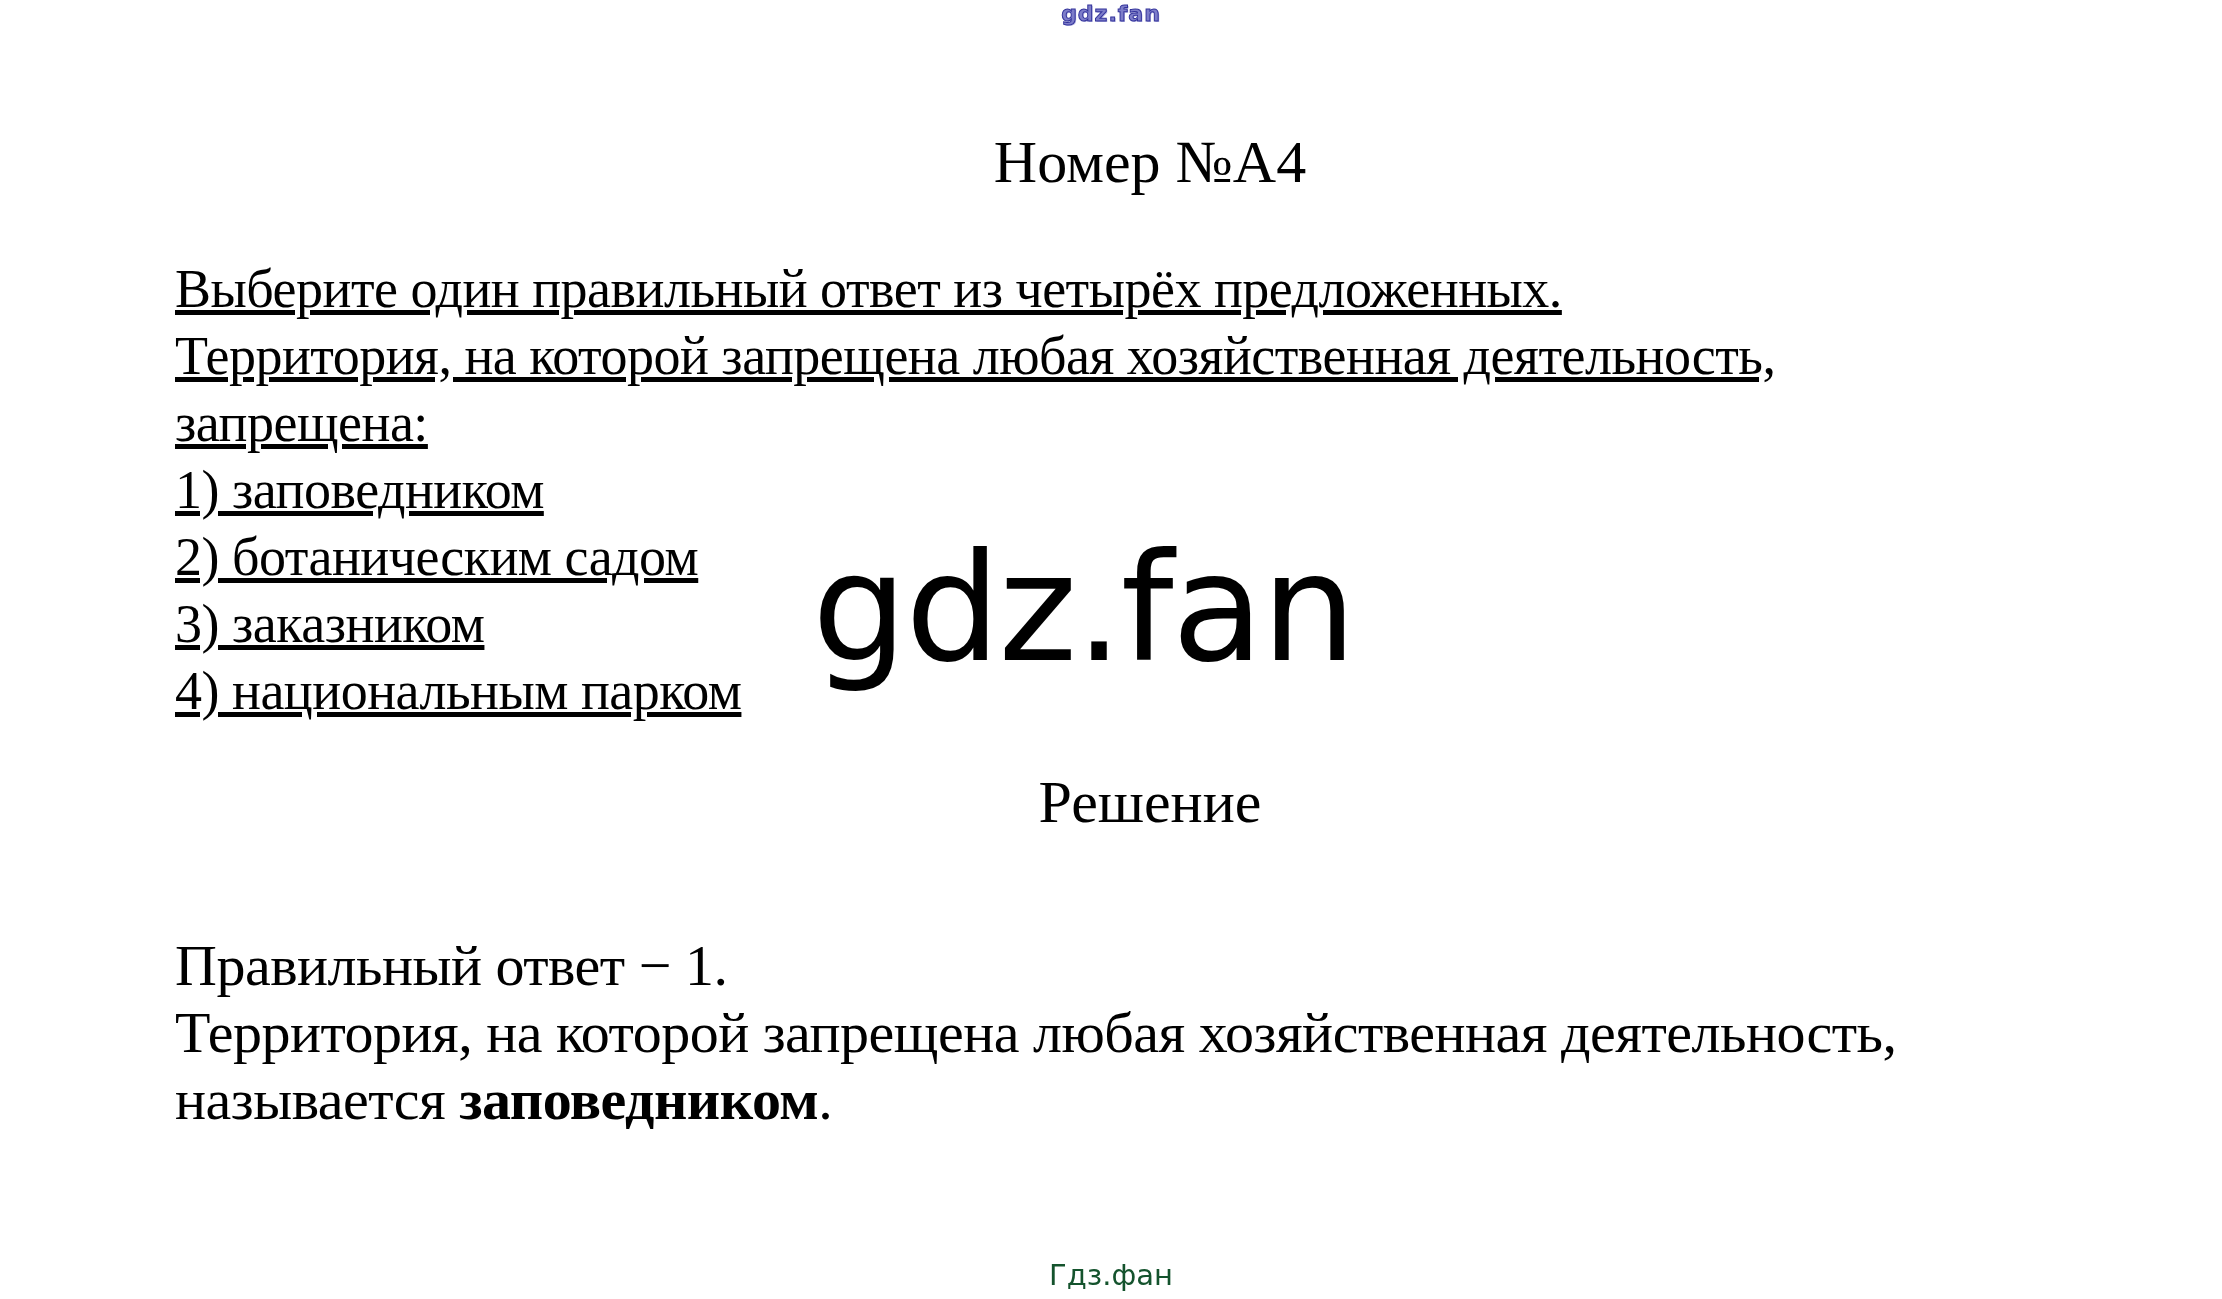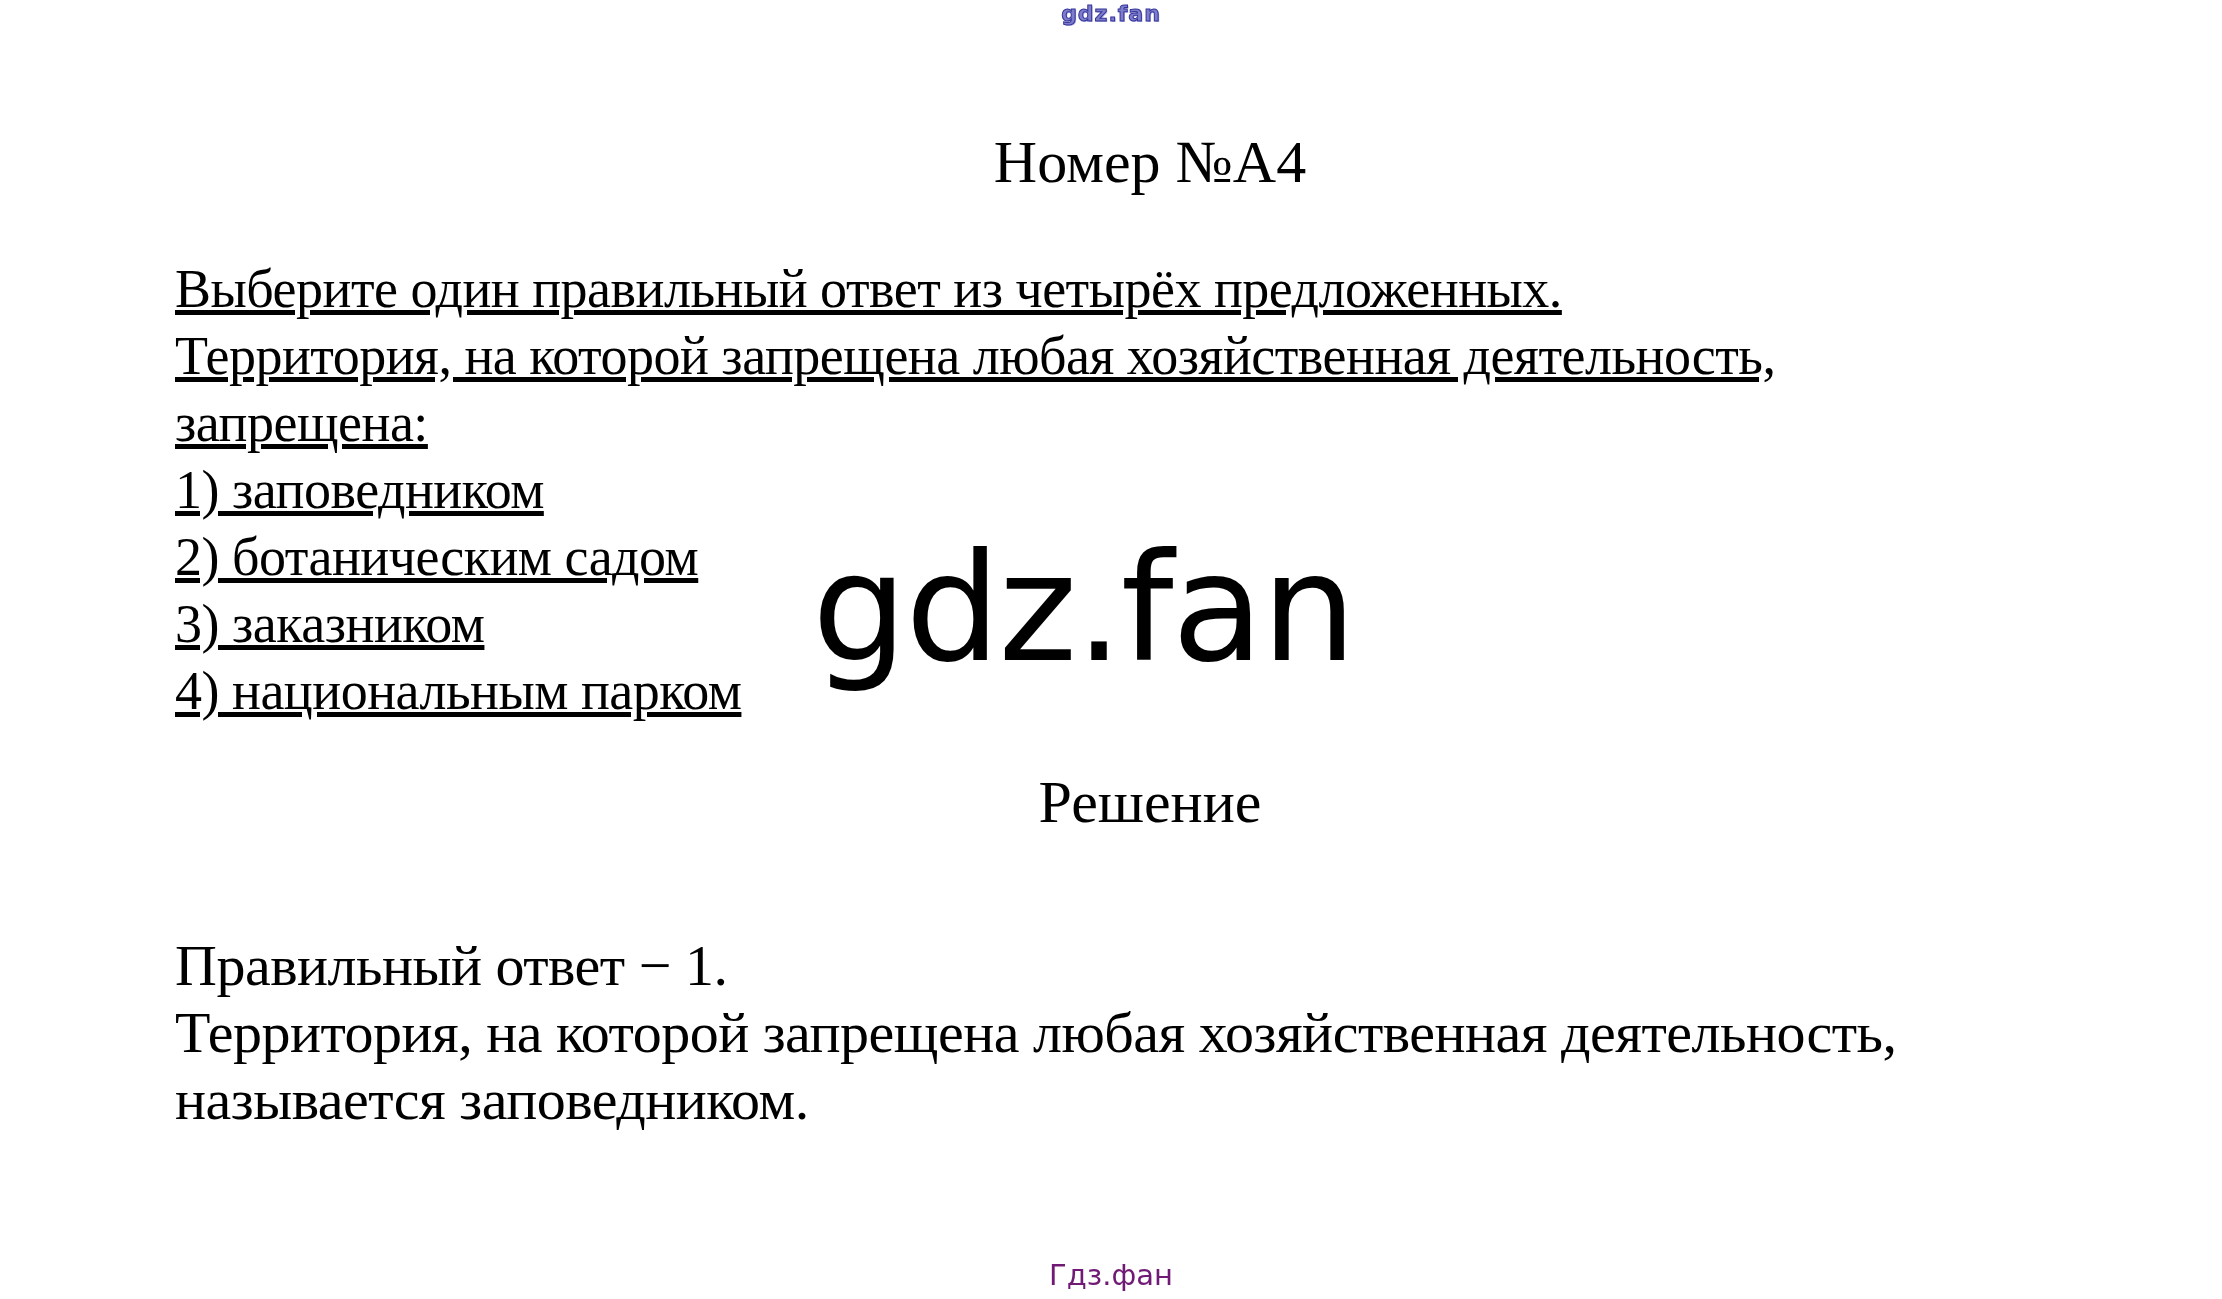--- a/index.html
+++ b/index.html
@@ -66,41 +66,41 @@
     position: absolute;
     left: 175px;
     top: 932px;
     width: 2000px;
     font-size: 58px;
     line-height: 67px;
     letter-spacing: -0.5px;
     white-space: nowrap;
   }
   .bold-term {
-    font-weight: 400;
+    font-weight: 700;
   }
   .big-watermark {
     position: absolute;
     left: 812px;
     top: 533px;
     font-family: "DejaVu Sans", sans-serif;
     font-size: 150px;
     line-height: 1;
     color: #000000;
     letter-spacing: -2px;
   }
   .footer-brand {
     position: absolute;
     top: 1258px;
     left: 0;
     width: 100%;
     text-align: center;
     font-family: "DejaVu Sans", sans-serif;
     font-size: 29px;
-    color: #701a75;
+    color: #14532d;
   }
 </style>
 </head>
 <body>
 
 <div class="page">
 
   <div class="top-watermark">gdz.fan</div>
 
   <div class="doc-title">Номер №А4</div>

